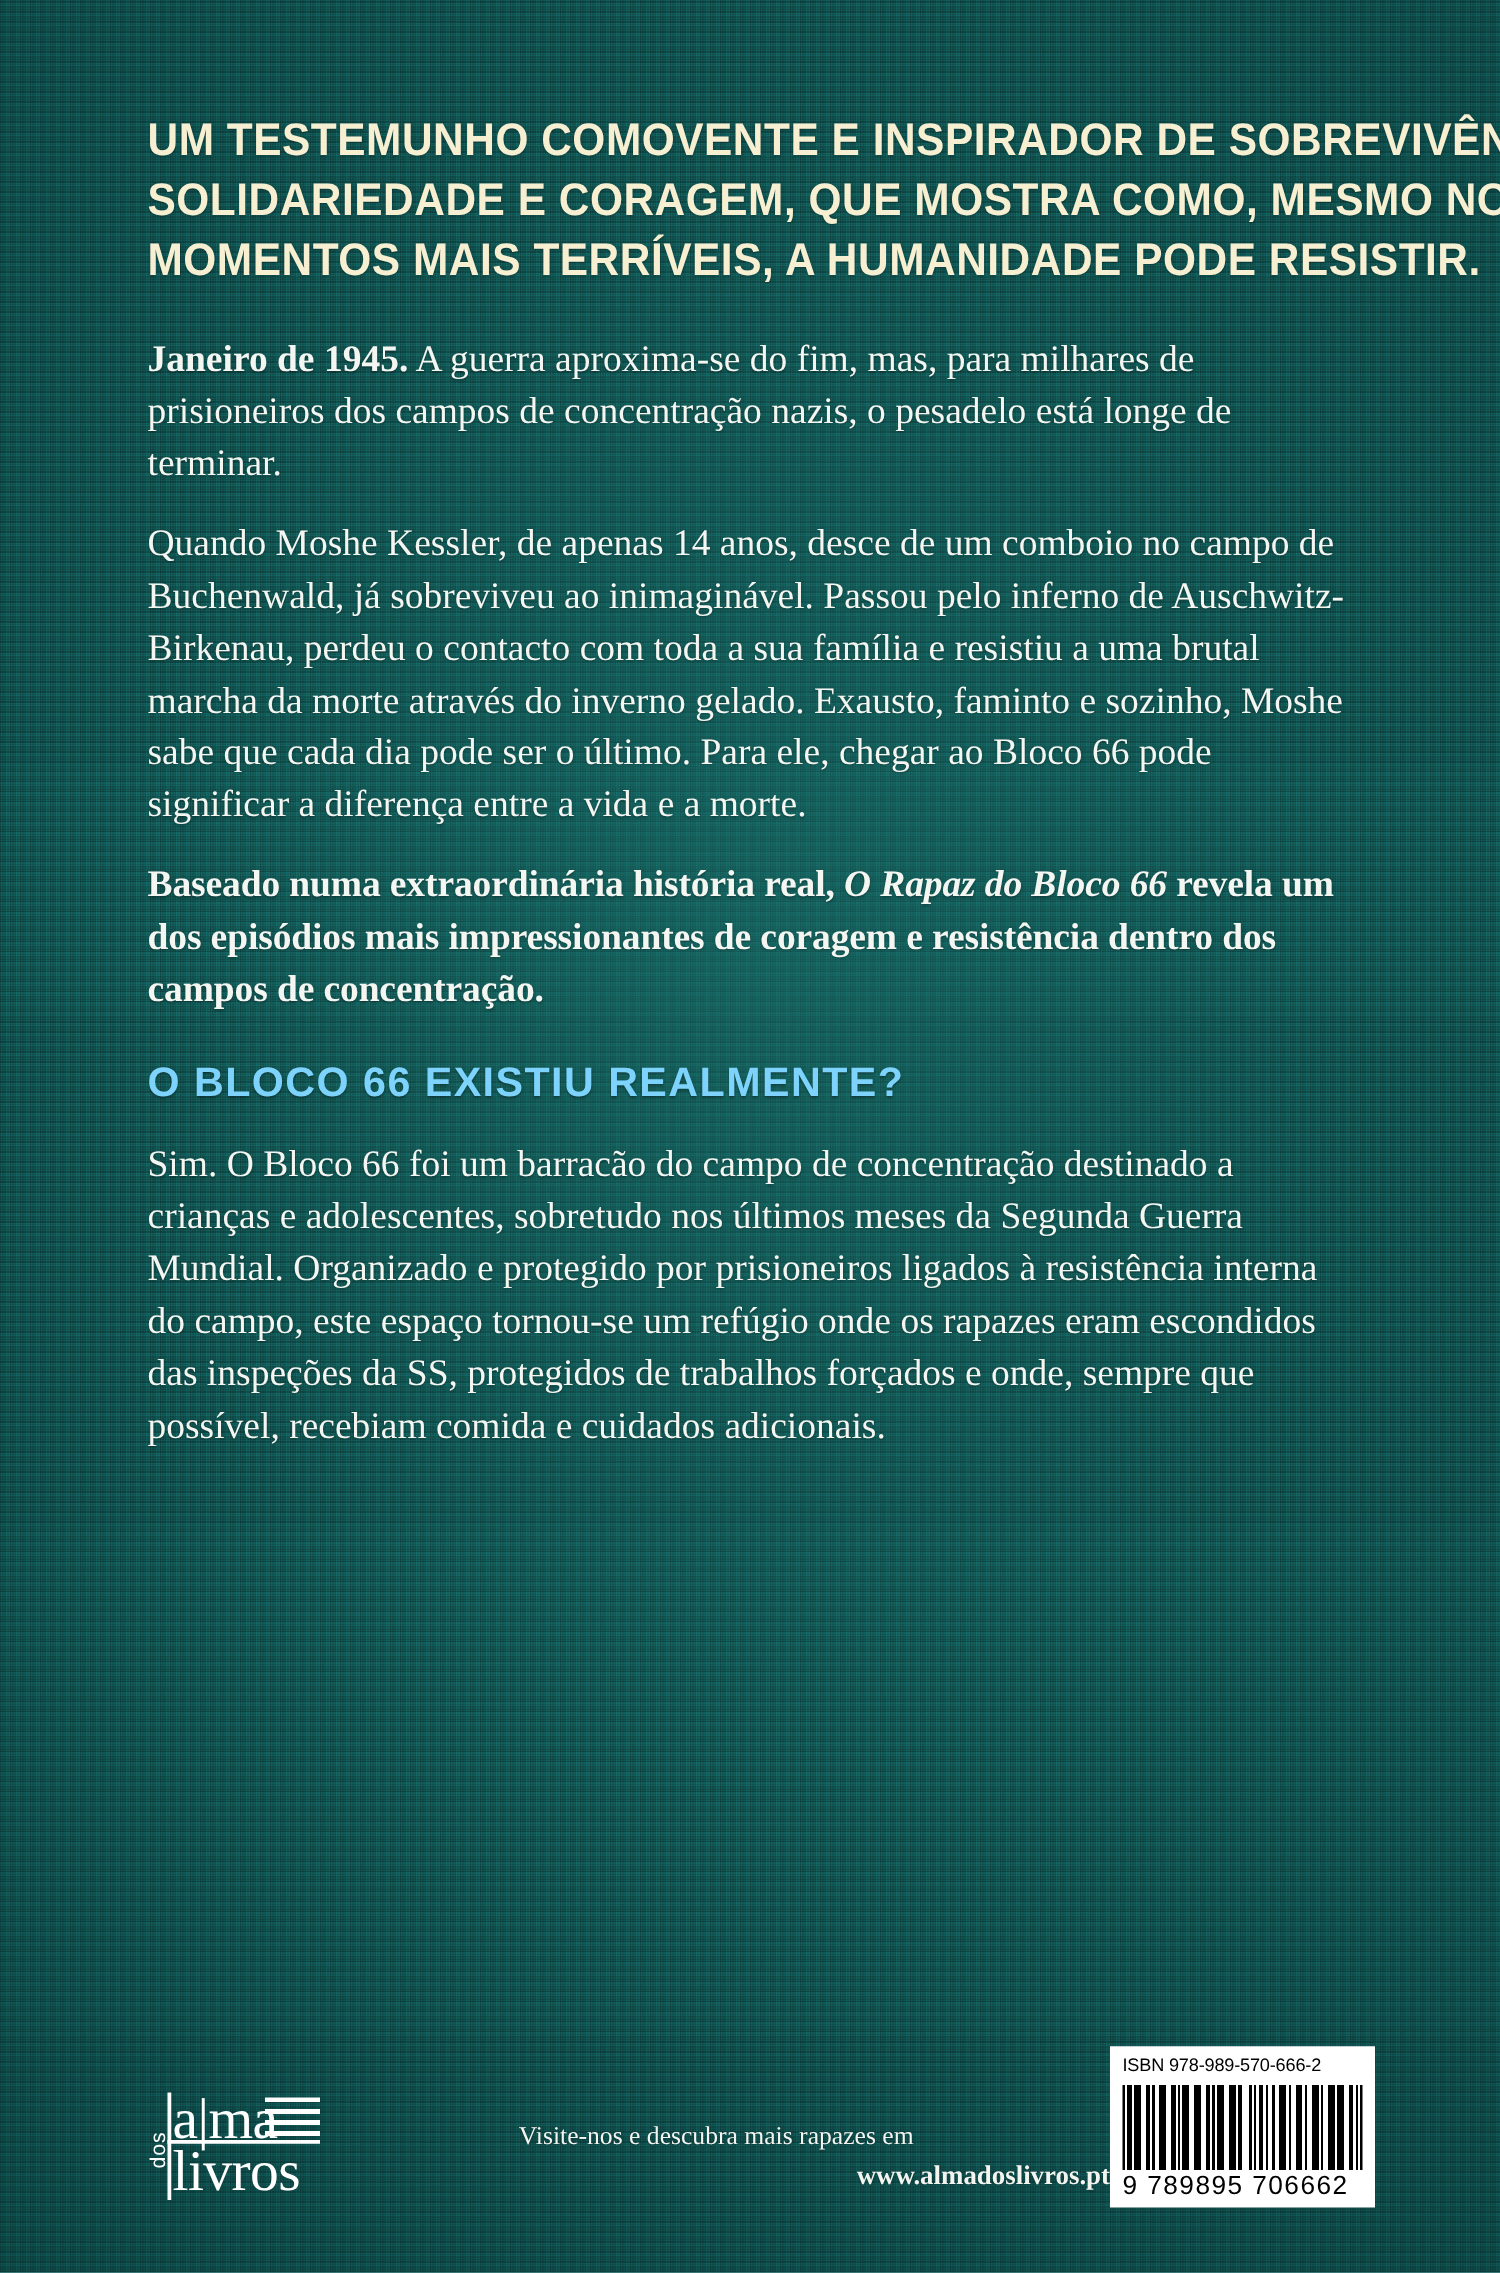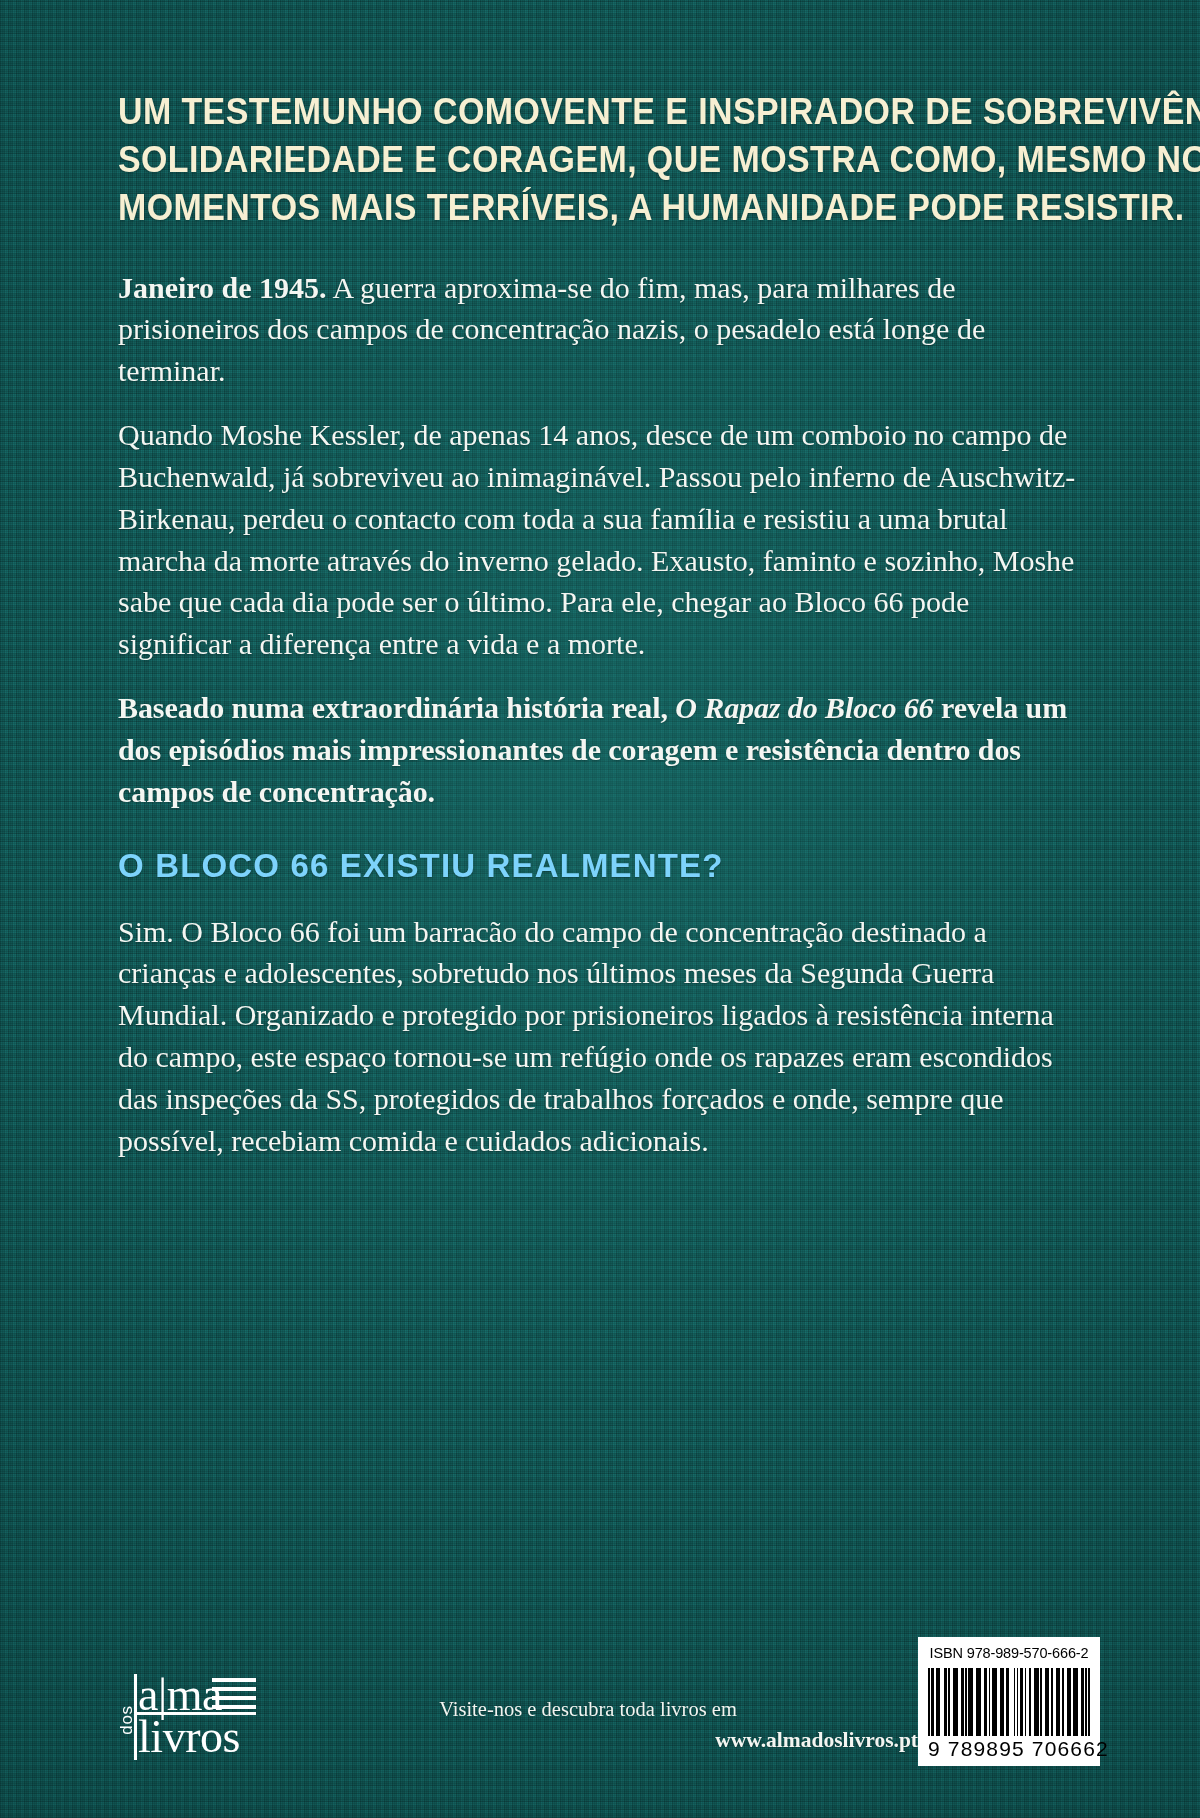--- a/index.html
+++ b/index.html
@@ -225,25 +225,25 @@
     display: block;
     font-size: 21.5px;
     font-weight: 700;
     line-height: 1.45;
     text-align: right;
   }
 
   
   .barcode-box {
     flex: 0 0 auto;
-    width: 182px;
+    width: 212px;
     background: #ffffff;
     padding: 8px 10px 7px 10px;
     box-sizing: border-box;
-    text-align: center;
+    text-align: left;
   }
   .barcode-isbn {
     font-family: "Liberation Sans", sans-serif;
     font-size: 14.5px;
     color: #000000;
     letter-spacing: -0.01em;
     line-height: 1.2;
     white-space: nowrap;
   }
   .barcode-bars {
@@ -301,21 +301,21 @@
     <div class="logo">
       <div class="logo-rule-v"></div>
       <div class="logo-dos">dos</div>
       <div class="logo-alma">a|ma</div>
       <div class="logo-pages"></div>
       <div class="logo-underline"></div>
       <div class="logo-livros">livros</div>
     </div>
 
     <div class="visit">
-      <span class="visit-line1">Visite-nos e descubra toda livros em</span>
+      <span class="visit-line1">Visite-nos e descubra mais rapazes em</span>
       <span class="visit-line2">www.almadoslivros.pt</span>
     </div>
 
     <div class="barcode-box">
       <div class="barcode-isbn">ISBN 978-989-570-666-2</div>
       <div class="barcode-bars" style="background-image: linear-gradient(90deg, rgb(0, 0, 0) 0%, rgb(0, 0, 0) 0.961538%, rgb(255, 255, 255) 0.961538%, rgb(255, 255, 255) 1.92308%, rgb(0, 0, 0) 1.92308%, rgb(0, 0, 0) 2.88462%, rgb(0, 0, 0) 2.88462%, rgb(0, 0, 0) 3.84615%, rgb(255, 255, 255) 3.84615%, rgb(255, 255, 255) 4.80769%, rgb(0, 0, 0) 4.80769%, rgb(0, 0, 0) 7.69231%, rgb(255, 255, 255) 7.69231%, rgb(255, 255, 255) 9.61538%, rgb(0, 0, 0) 9.61538%, rgb(0, 0, 0) 11.5385%, rgb(255, 255, 255) 11.5385%, rgb(255, 255, 255) 12.5%, rgb(0, 0, 0) 12.5%, rgb(0, 0, 0) 13.4615%, rgb(255, 255, 255) 13.4615%, rgb(255, 255, 255) 15.3846%, rgb(0, 0, 0) 15.3846%, rgb(0, 0, 0) 18.2692%, rgb(255, 255, 255) 18.2692%, rgb(255, 255, 255) 20.1923%, rgb(0, 0, 0) 20.1923%, rgb(0, 0, 0) 22.1154%, rgb(255, 255, 255) 22.1154%, rgb(255, 255, 255) 23.0769%, rgb(0, 0, 0) 23.0769%, rgb(0, 0, 0) 24.0385%, rgb(255, 255, 255) 24.0385%, rgb(255, 255, 255) 25%, rgb(0, 0, 0) 25%, rgb(0, 0, 0) 27.8846%, rgb(255, 255, 255) 27.8846%, rgb(255, 255, 255) 29.8077%, rgb(0, 0, 0) 29.8077%, rgb(0, 0, 0) 32.6923%, rgb(255, 255, 255) 32.6923%, rgb(255, 255, 255) 34.6154%, rgb(0, 0, 0) 34.6154%, rgb(0, 0, 0) 36.5385%, rgb(255, 255, 255) 36.5385%, rgb(255, 255, 255) 37.5%, rgb(0, 0, 0) 37.5%, rgb(0, 0, 0) 38.4615%, rgb(255, 255, 255) 38.4615%, rgb(255, 255, 255) 39.4231%, rgb(0, 0, 0) 39.4231%, rgb(0, 0, 0) 42.3077%, rgb(255, 255, 255) 42.3077%, rgb(255, 255, 255) 44.2308%, rgb(0, 0, 0) 44.2308%, rgb(0, 0, 0) 47.1154%, rgb(255, 255, 255) 47.1154%, rgb(255, 255, 255) 48.0769%, rgb(0, 0, 0) 48.0769%, rgb(0, 0, 0) 50%, rgb(255, 255, 255) 50%, rgb(255, 255, 255) 51.9231%, rgb(255, 255, 255) 51.9231%, rgb(255, 255, 255) 52.8846%, rgb(0, 0, 0) 52.8846%, rgb(0, 0, 0) 53.8462%, rgb(255, 255, 255) 53.8462%, rgb(255, 255, 255) 54.8077%, rgb(0, 0, 0) 54.8077%, rgb(0, 0, 0) 55.7692%, rgb(255, 255, 255) 55.7692%, rgb(255, 255, 255) 56.7308%, rgb(0, 0, 0) 56.7308%, rgb(0, 0, 0) 58.6538%, rgb(255, 255, 255) 58.6538%, rgb(255, 255, 255) 59.6154%, rgb(0, 0, 0) 59.6154%, rgb(0, 0, 0) 60.5769%, rgb(255, 255, 255) 60.5769%, rgb(255, 255, 255) 62.5%, rgb(0, 0, 0) 62.5%, rgb(0, 0, 0) 63.4615%, rgb(255, 255, 255) 63.4615%, rgb(255, 255, 255) 65.3846%, rgb(0, 0, 0) 65.3846%, rgb(0, 0, 0) 68.2692%, rgb(255, 255, 255) 68.2692%, rgb(255, 255, 255) 69.2308%, rgb(0, 0, 0) 69.2308%, rgb(0, 0, 0) 70.1923%, rgb(255, 255, 255) 70.1923%, rgb(255, 255, 255) 72.1154%, rgb(0, 0, 0) 72.1154%, rgb(0, 0, 0) 75%, rgb(255, 255, 255) 75%, rgb(255, 255, 255) 75.9615%, rgb(0, 0, 0) 75.9615%, rgb(0, 0, 0) 76.9231%, rgb(255, 255, 255) 76.9231%, rgb(255, 255, 255) 78.8462%, rgb(0, 0, 0) 78.8462%, rgb(0, 0, 0) 81.7308%, rgb(255, 255, 255) 81.7308%, rgb(255, 255, 255) 82.6923%, rgb(0, 0, 0) 82.6923%, rgb(0, 0, 0) 83.6538%, rgb(255, 255, 255) 83.6538%, rgb(255, 255, 255) 85.5769%, rgb(0, 0, 0) 85.5769%, rgb(0, 0, 0) 88.4615%, rgb(255, 255, 255) 88.4615%, rgb(255, 255, 255) 89.4231%, rgb(0, 0, 0) 89.4231%, rgb(0, 0, 0) 92.3077%, rgb(255, 255, 255) 92.3077%, rgb(255, 255, 255) 94.2308%, rgb(0, 0, 0) 94.2308%, rgb(0, 0, 0) 96.1538%, rgb(255, 255, 255) 96.1538%, rgb(255, 255, 255) 97.1154%, rgb(0, 0, 0) 97.1154%, rgb(0, 0, 0) 98.0769%, rgb(255, 255, 255) 98.0769%, rgb(255, 255, 255) 99.0385%, rgb(0, 0, 0) 99.0385%, rgb(0, 0, 0) 100%);"></div>
       <div class="barcode-digits">9 789895 706662</div>
     </div>
 
   </div>

